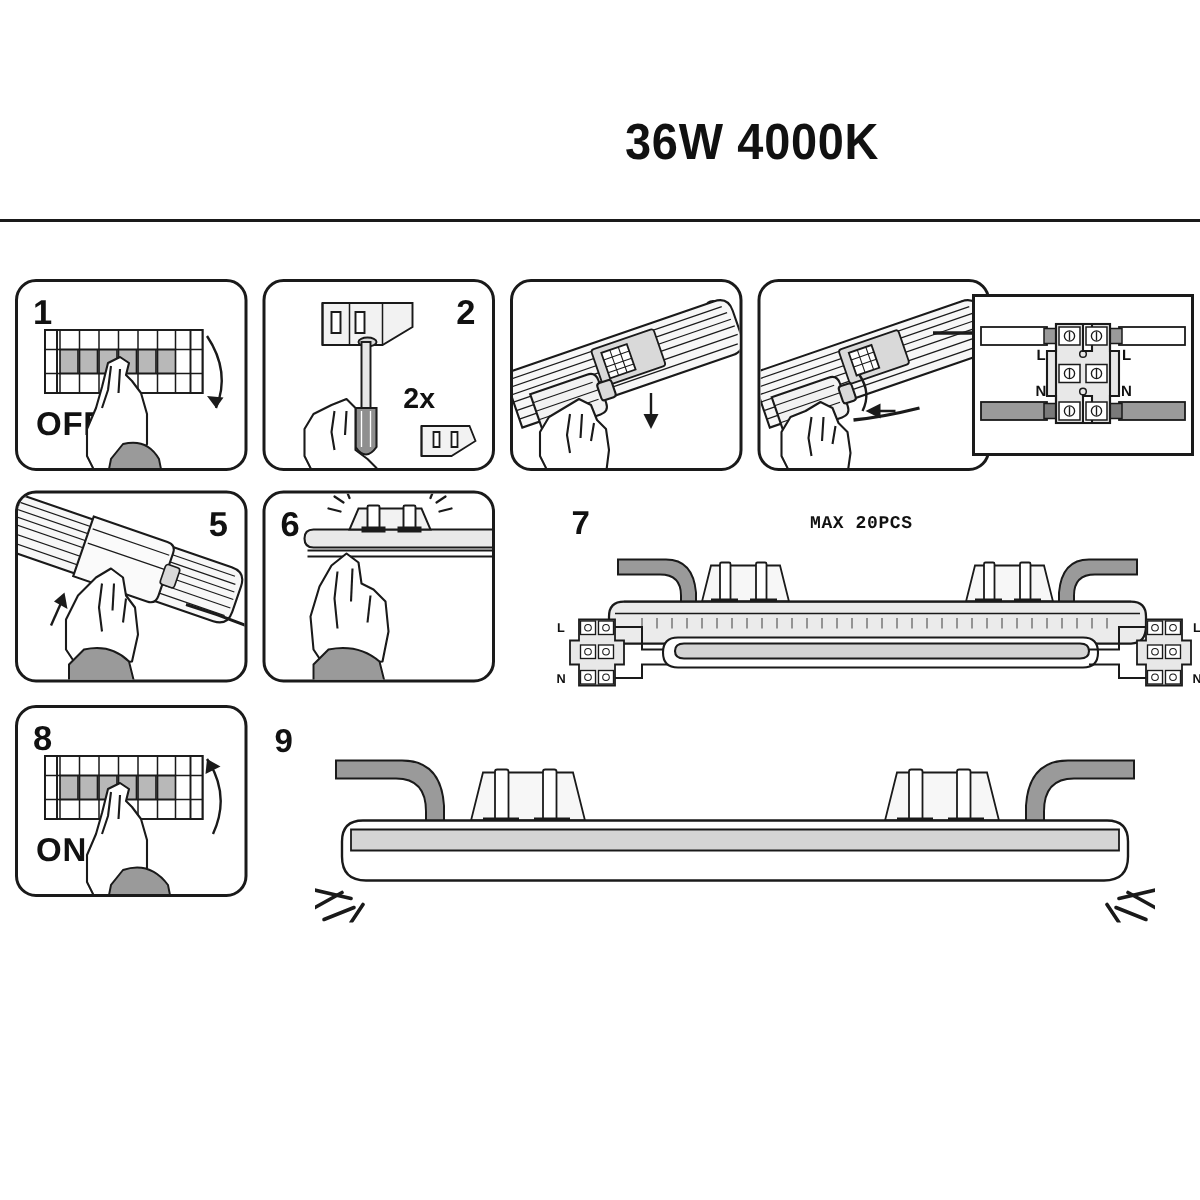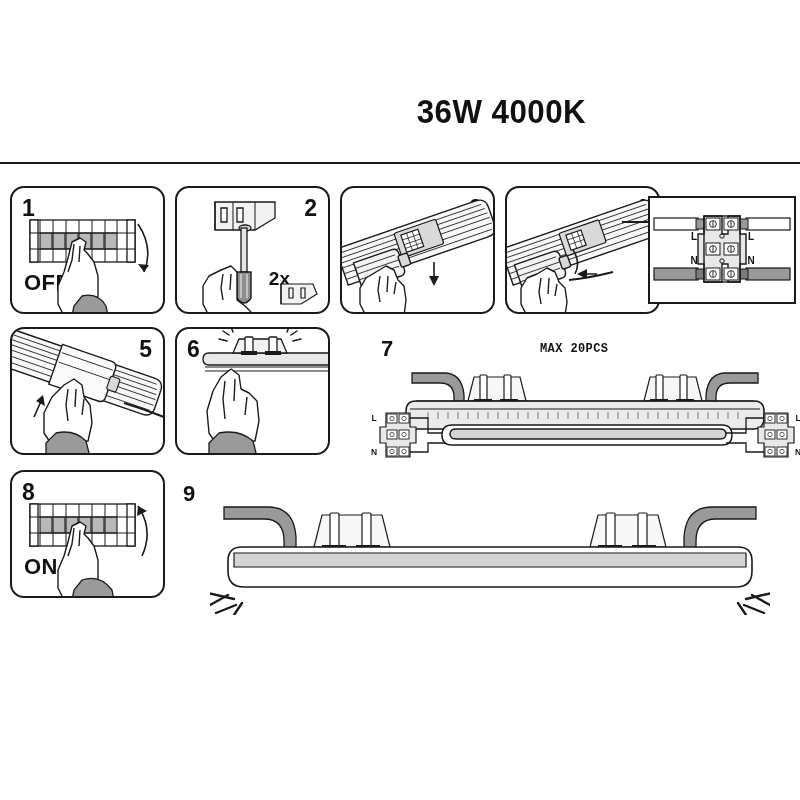--- a/index.html
+++ b/index.html
@@ -12,21 +12,21 @@
     height: 800px;
     font-family: "Liberation Sans", sans-serif;
     color: #111111;
     overflow: hidden;
     position: relative;
   }
 
   
   .header {
     position: absolute;
-    left: 0; top: 16px;
+    left: 0; top: 0;
     width: 704px;
     height: 148px;
   }
   .header-title {
     position: absolute;
     right: 118px;
     top: 78px;
     font-size: 34px;
     font-weight: bold;
     letter-spacing: 0.5px;
@@ -69,21 +69,21 @@
     left: 12px;
     bottom: 16px;
     font-size: 22px;
     font-weight: bold;
     letter-spacing: 0.5px;
     color: #111111;
   }
   .tag-2x {
     position: absolute;
     right: 38px;
-    top: 80px;
+    top: 68px;
     font-size: 19px;
     font-weight: bold;
     color: #111111;
   }
 
   
   .free-num {
     position: absolute;
     font-size: 22px;
     font-weight: bold;

